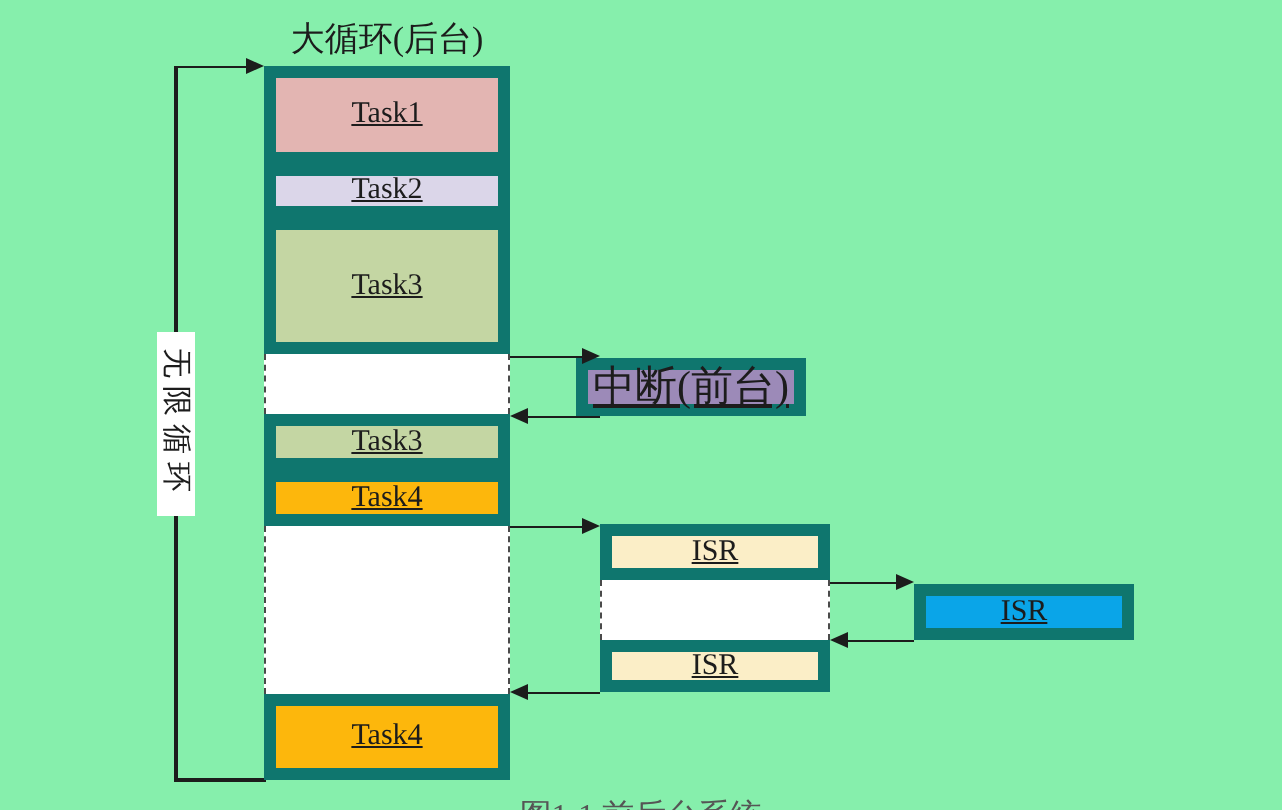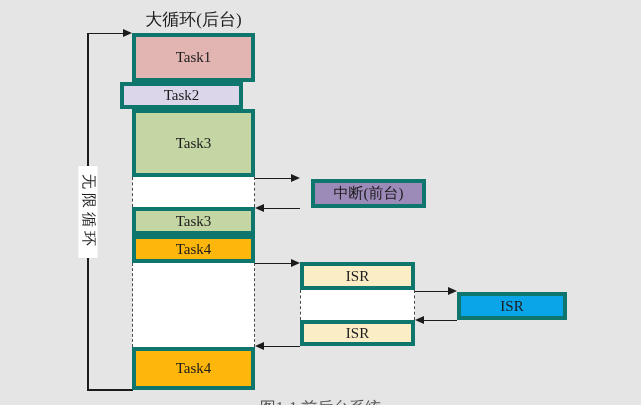--- a/index.html
+++ b/index.html
@@ -1,31 +1,32 @@
 <!DOCTYPE html>
 <html><head>
 <meta charset="utf-8">
 <style>
   html,body{margin:0;padding:0;background:#fff;}
   #canvas{
     position:relative;
     width:641px;height:405px;
-    background:#e5e5e5;
+    background:#86efac;
     overflow:hidden;
     font-family:"Liberation Serif","DejaVu Serif",serif;
     color:#1c1c1c;
   }
   .box{
     position:absolute;
     box-sizing:border-box;
-    border:4px solid #0f766e;
+    border:6px solid #0f766e;
     display:flex;align-items:center;justify-content:center;
     font-size:15px;
     line-height:1;
     white-space:nowrap;
+    text-decoration:underline;
   }
   .gap{
     position:absolute;
     box-sizing:border-box;
     border-left:1.5px dashed #4a4a4a;
     border-right:1.5px dashed #4a4a4a;
     background:#ffffff;
   }
   .hline{position:absolute;height:1.5px;background:#1c1c1c;}
   .vline{position:absolute;width:1.5px;background:#1c1c1c;}
@@ -71,21 +72,21 @@
 
   <div class="vline" style="left:87px;top:33px;height:357px;"></div>
   <div class="hline" style="left:87px;top:32.5px;width:38px;"></div>
   <div class="ah-r" style="left:123px;top:29px;"></div>
   <div class="hline" style="left:87px;top:389px;width:46px;"></div>
   <div class="vlabel" style="left:88px;top:212px;">无限循环</div>
 
   <div class="box" style="left: 132px; top: 33px; width: 123px; height: 49px; background-color: rgb(227, 181, 178);">
     <span>Task1</span>
   </div>
-  <div class="box" style="left: 120px; top: 82px; width: 123px; height: 27px; background-color: rgb(219, 214, 233);">
+  <div class="box" style="left: 132px; top: 82px; width: 123px; height: 27px; background-color: rgb(219, 214, 233);">
     <span>Task2</span>
   </div>
   <div class="box" style="left: 132px; top: 109px; width: 123px; height: 68px; background-color: rgb(196, 214, 163);">
     <span>Task3</span>
   </div>
 
   <div class="gap" style="left:132px;top:177px;width:123px;height:30px;"></div>
 
   <div class="box" style="left: 132px; top: 207px; width: 123px; height: 28px; background-color: rgb(196, 214, 163);">
     <span>Task3</span>
@@ -93,21 +94,21 @@
   <div class="box" style="left: 132px; top: 235px; width: 123px; height: 28px; background-color: rgb(253, 183, 12);">
     <span>Task4</span>
   </div>
 
   <div class="gap" style="left:132px;top:263px;width:123px;height:84px;"></div>
 
   <div class="box" style="left: 132px; top: 347px; width: 123px; height: 43px; background-color: rgb(253, 183, 12);">
     <span>Task4</span>
   </div>
 
-  <div class="box" style="left: 311px; top: 179px; width: 115px; height: 29px; font-size: 15px; background-color: rgb(156, 138, 184);">
+  <div class="box" style="left: 288px; top: 179px; width: 115px; height: 29px; font-size: 21px; background-color: rgb(156, 138, 184);">
     <span>中断(前台)</span>
   </div>
 
   <div class="hline" style="left:255px;top:177.5px;width:38px;"></div>
   <div class="ah-r" style="left:291px;top:174px;"></div>
   <div class="hline" style="left:262px;top:207.5px;width:38px;"></div>
   <div class="ah-l" style="left:255px;top:204px;"></div>
 
   <div class="box" style="left: 300px; top: 262px; width: 115px; height: 28px; background-color: rgb(251, 238, 199);">
     <span>ISR</span>

